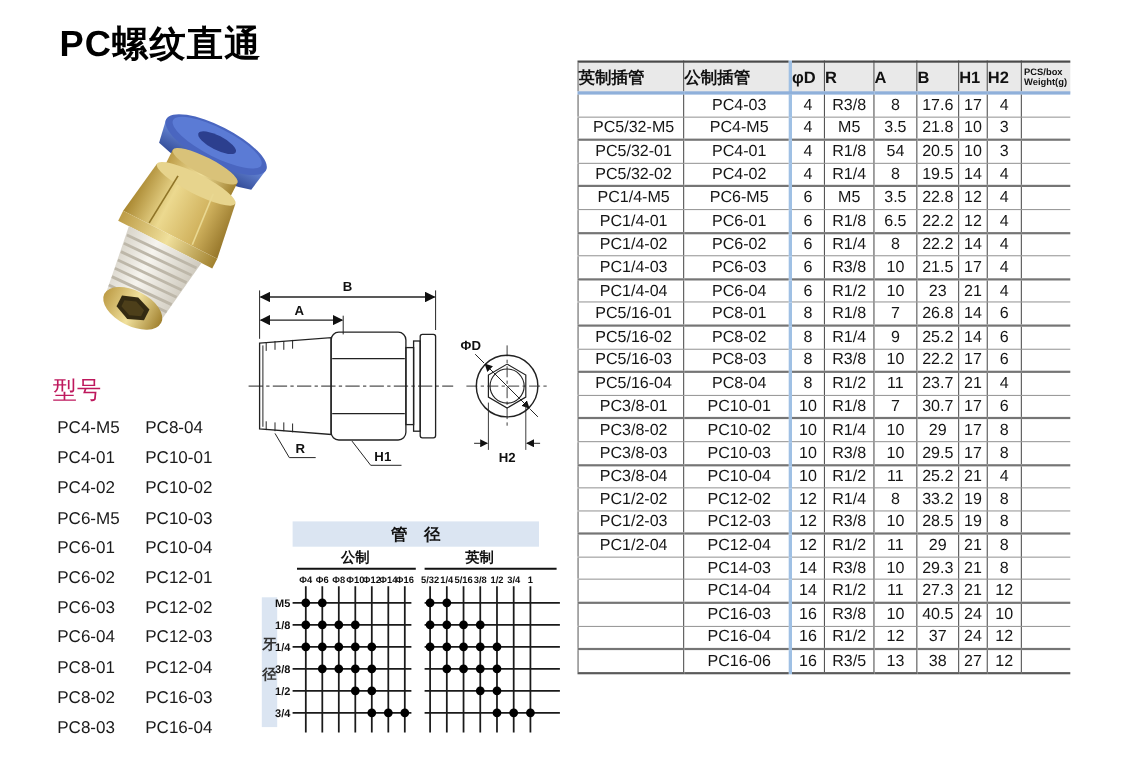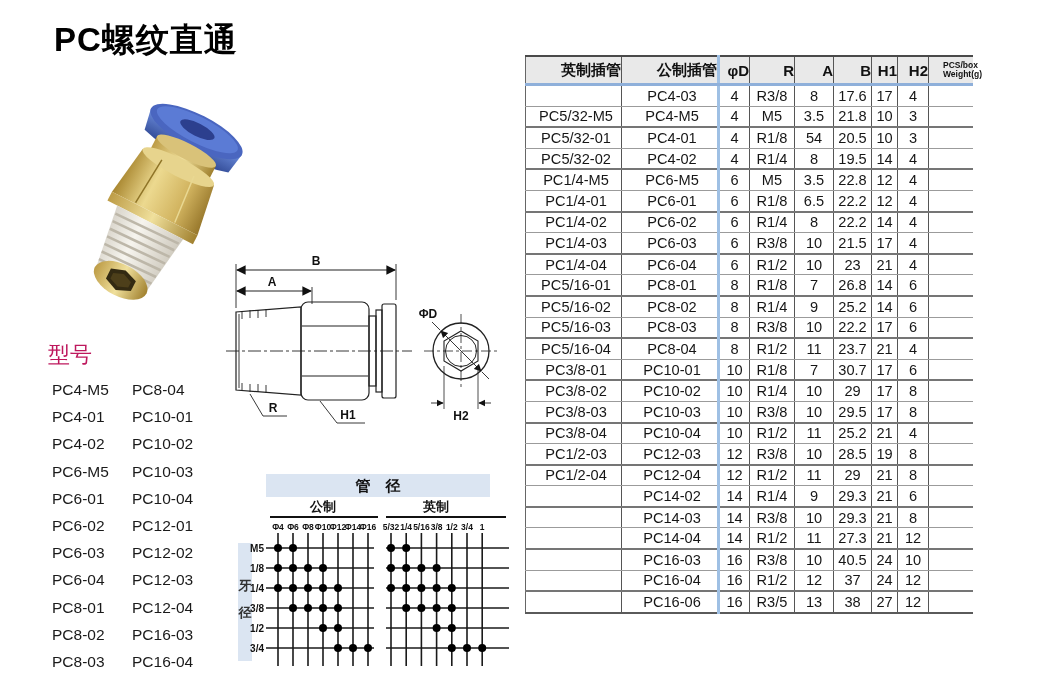--- a/index.html
+++ b/index.html
@@ -5,23 +5,23 @@
   html,body{margin:0;padding:0;background:#fff;}
   .page{position:relative;width:1040px;height:688px;background:#ffffff;overflow:hidden;
         font-family:"Liberation Sans","DejaVu Sans",sans-serif;color:#111;}
   .page-title{position:absolute;left:54px;top:18px;font-size:33px;font-weight:700;letter-spacing:1px;color:#000;}
   .models-heading{position:absolute;left:48px;top:340px;font-size:22px;color:#be185d;}
   .model-grid{position:absolute;left:52px;top:376px;display:grid;grid-template-columns:80px 100px;
               font-size:15.5px;line-height:27.2px;color:#1a1a1a;}
   
   table.spec{position:absolute;left:525px;top:55px;width:447px;border-collapse:collapse;table-layout:fixed;
              border-top:2px solid #4a4a4a;border-left:1px solid #666;}
-  table.spec th{background:#e9e9e9;font-weight:700;font-size:15px;height:26px;padding:0;text-align:right;
+  table.spec th{background:#e9e9e9;font-weight:700;font-size:15px;height:26px;padding:0;text-align:left;
                 border-right:1px solid #555;border-bottom:3px solid #8fb0da;}
-  table.spec th.c8{font-size:8.5px;line-height:9px;text-align:left;padding-left:14px;white-space:pre-line;border-right:none;}
+  table.spec th.c8{font-size:8.5px;line-height:9px;text-align:left;padding-left:2px;white-space:pre-line;border-right:none;}
   table.spec td{font-size:14.6px;height:19.6px;padding:0;text-align:center;border-right:1px solid #555;color:#161616;}
   table.spec td.c0,table.spec td.c1{text-align:center;padding-left:5px;}
   table.spec td.c8{border-right:none;}
   table.spec th.c1,table.spec td.c1{border-right:3px solid #9fc0e4;}
   table.spec tr.thin td{border-bottom:1px solid #9b9b9b;}
   table.spec tr.thick td{border-bottom:2px solid #757575;}
   table.spec tr:last-child td{border-bottom:2px solid #5a5a5a;}
   svg text{font-family:"Liberation Sans","DejaVu Sans",sans-serif;}
   .photo-svg{position:absolute;left:40px;top:82px;}
   .diagram-svg{position:absolute;left:224px;top:244px;}
@@ -488,20 +488,31 @@
           <td class="c0">PC3/8-04</td>
           <td class="c1">PC10-04</td>
           <td class="c2">10</td>
           <td class="c3">R1/2</td>
           <td class="c4">11</td>
           <td class="c5">25.2</td>
           <td class="c6">21</td>
           <td class="c7">4</td>
           <td class="c8"></td>
         </tr>
+        <tr class="thin">
+          <td class="c0">PC1/2-02</td>
+          <td class="c1">PC12-02</td>
+          <td class="c2">12</td>
+          <td class="c3">R1/4</td>
+          <td class="c4">8</td>
+          <td class="c5">33.2</td>
+          <td class="c6">19</td>
+          <td class="c7">8</td>
+          <td class="c8"></td>
+        </tr>
         <tr class="thick">
           <td class="c0">PC1/2-03</td>
           <td class="c1">PC12-03</td>
           <td class="c2">12</td>
           <td class="c3">R3/8</td>
           <td class="c4">10</td>
           <td class="c5">28.5</td>
           <td class="c6">19</td>
           <td class="c7">8</td>
           <td class="c8"></td>
@@ -510,31 +521,20 @@
           <td class="c0">PC1/2-04</td>
           <td class="c1">PC12-04</td>
           <td class="c2">12</td>
           <td class="c3">R1/2</td>
           <td class="c4">11</td>
           <td class="c5">29</td>
           <td class="c6">21</td>
           <td class="c7">8</td>
           <td class="c8"></td>
         </tr>
-        <tr class="thick">
-          <td class="c0"></td>
-          <td class="c1">PC14-02</td>
-          <td class="c2">14</td>
-          <td class="c3">R1/4</td>
-          <td class="c4">9</td>
-          <td class="c5">29.3</td>
-          <td class="c6">21</td>
-          <td class="c7">6</td>
-          <td class="c8"></td>
-        </tr>
         <tr class="thin">
           <td class="c0"></td>
           <td class="c1">PC14-03</td>
           <td class="c2">14</td>
           <td class="c3">R3/8</td>
           <td class="c4">10</td>
           <td class="c5">29.3</td>
           <td class="c6">21</td>
           <td class="c7">8</td>
           <td class="c8"></td>

